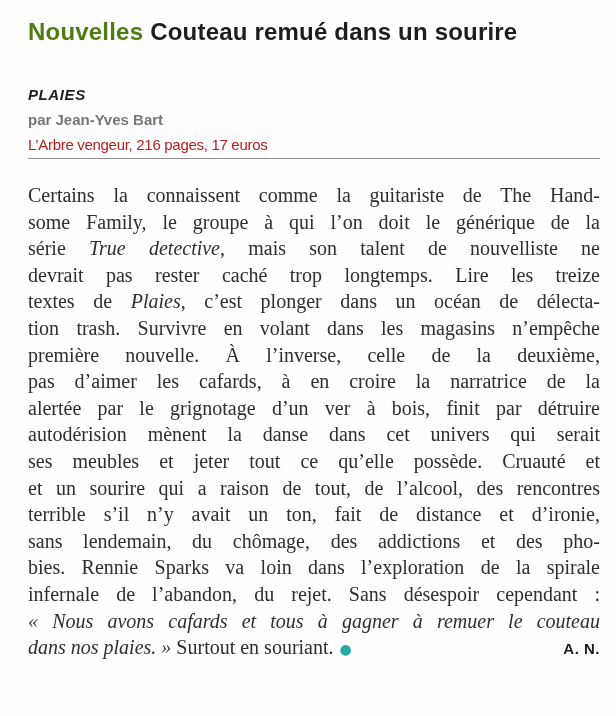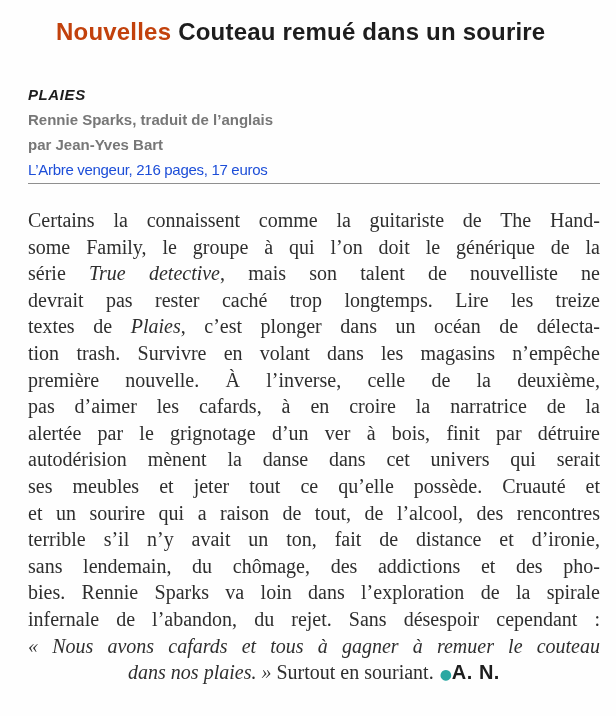--- a/index.html
+++ b/index.html
@@ -19,37 +19,37 @@
   }
   
   .headline {
     margin-top: 2px;
     font-size: 24px;
     line-height: 28px;
     font-weight: bold;
     letter-spacing: 0.2px;
     color: #1d1d1d;
   }
-  .headline .section { color: #c2410c; margin-right: 7px; margin-left: 28px; }
+  .headline .section { color: #4d7c0f; margin-right: 7px; }
   
   .book-info {
     margin-top: 36px;
     font-size: 15px;
     line-height: 25px;
     font-weight: bold;
     color: #777777;
   }
   .book-title {
     font-style: italic;
     color: #1d1d1d;
     letter-spacing: 0.6px;
   }
   .publisher {
     font-weight: normal;
-    color: #1d4ed8;
+    color: #b91c1c;
     letter-spacing: -0.3px;
   }
   .rule {
     border: none;
     border-top: 1px solid #8f8f8f;
     margin-top: 1px;
     width: 572px;
   }
   
   .article-body {
@@ -63,50 +63,49 @@
   .body-line {
     text-align: justify;
     text-align-last: justify;
     white-space: normal;
     height: 26.6px;
     overflow: visible;
   }
   .it { font-style: italic; }
   .closing-line {
     display: flex;
-    justify-content: center;
+    justify-content: space-between;
     align-items: baseline;
     height: 26.6px;
   }
   .end-bullet {
     color: #2aa8a2;
     font-size: 14px;
     margin-left: 6px;
     font-family: "DejaVu Sans", sans-serif;
   }
   .signature {
     font-family: "Liberation Sans", sans-serif;
     font-weight: bold;
-    font-size: 20px;
+    font-size: 15px;
     letter-spacing: 0.5px;
     color: #1d1d1d;
   }
 </style>
 </head>
 <body>
 
 <div class="page">
 
   <h1 class="headline">
     <span class="section">Nouvelles</span><span>Couteau remué dans un sourire</span>
   </h1>
 
   <div class="book-info">
     <div class="book-title">PLAIES</div>
-    <div>Rennie Sparks, traduit de l’anglais</div>
     <div>par Jean-Yves Bart</div>
     <div class="publisher">L’Arbre vengeur, 216 pages, 17 euros</div>
   </div>
 
   <hr class="rule">
 
   <div class="article-body">
     <div>
         <div class="body-line"><span>Certains la connaissent comme la guitariste de The Hand-</span></div>
         <div class="body-line"><span>some Family, le groupe à qui l’on doit le générique de la</span></div>

